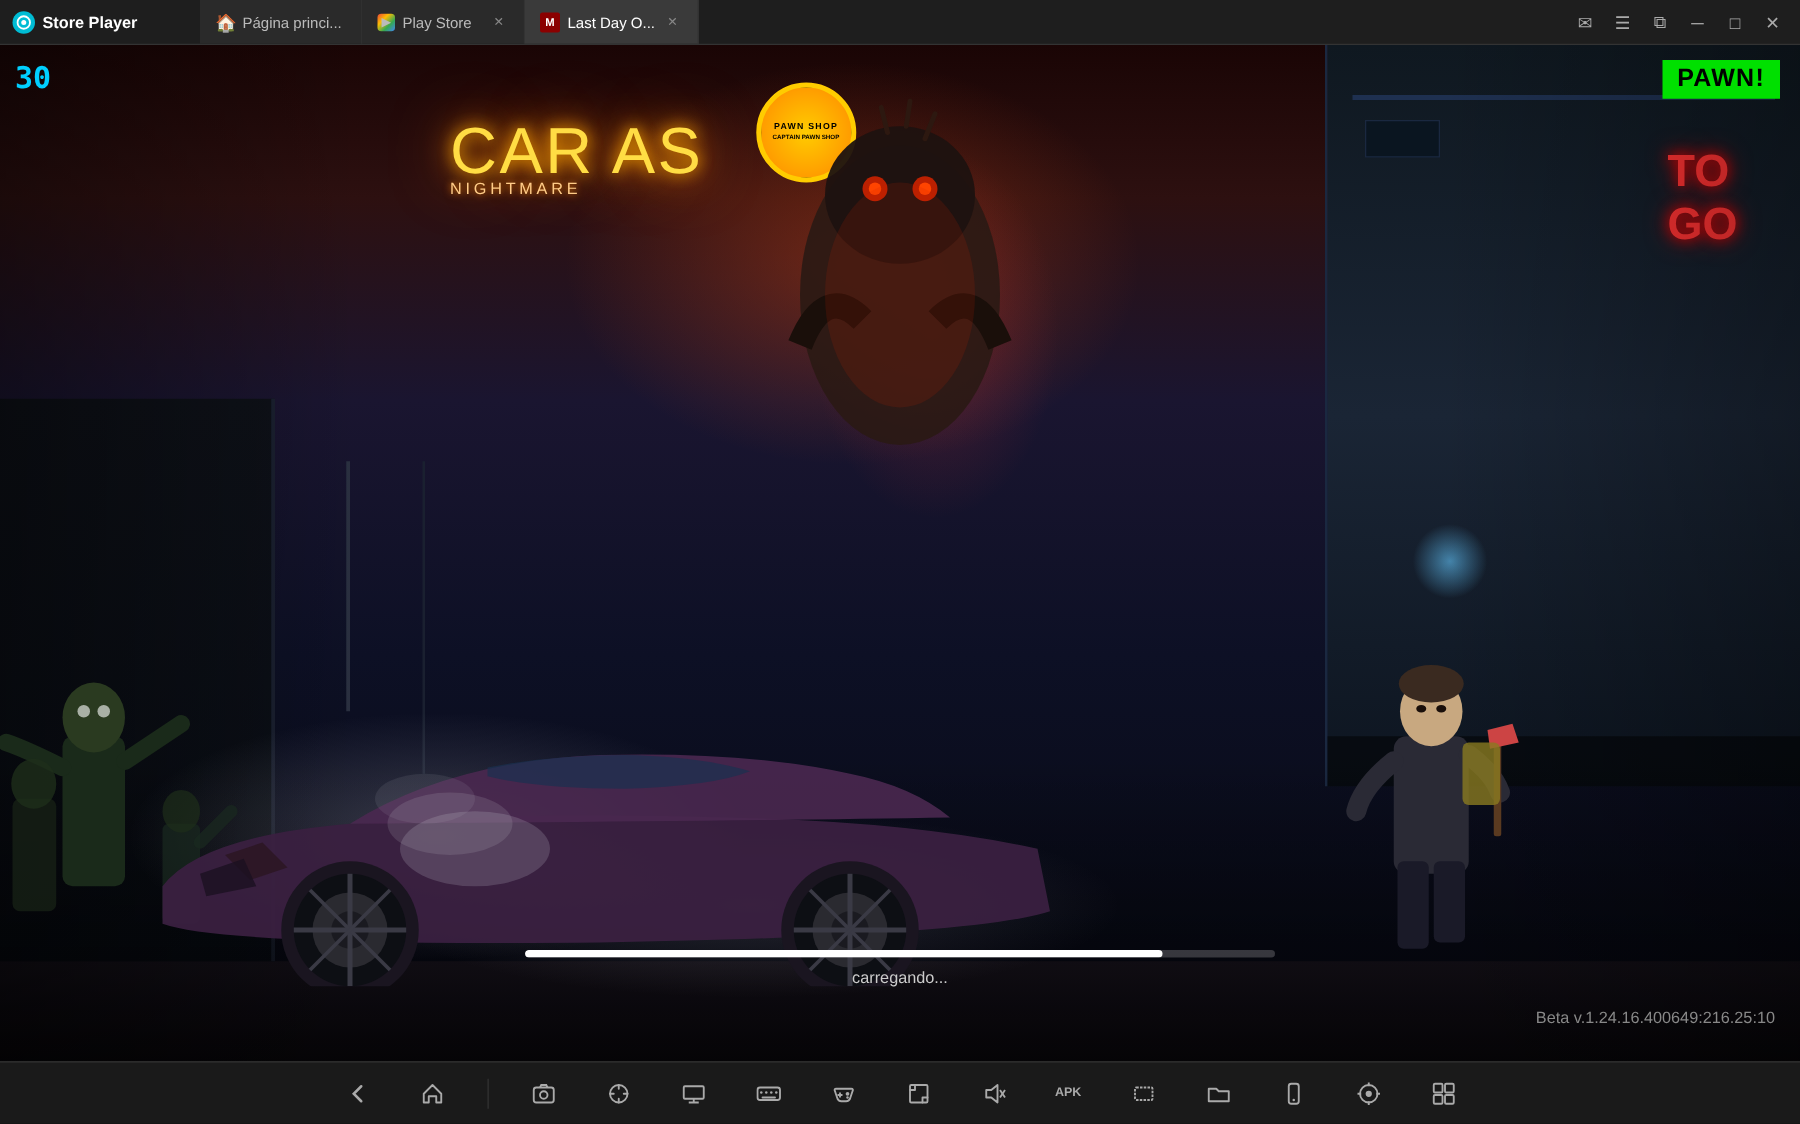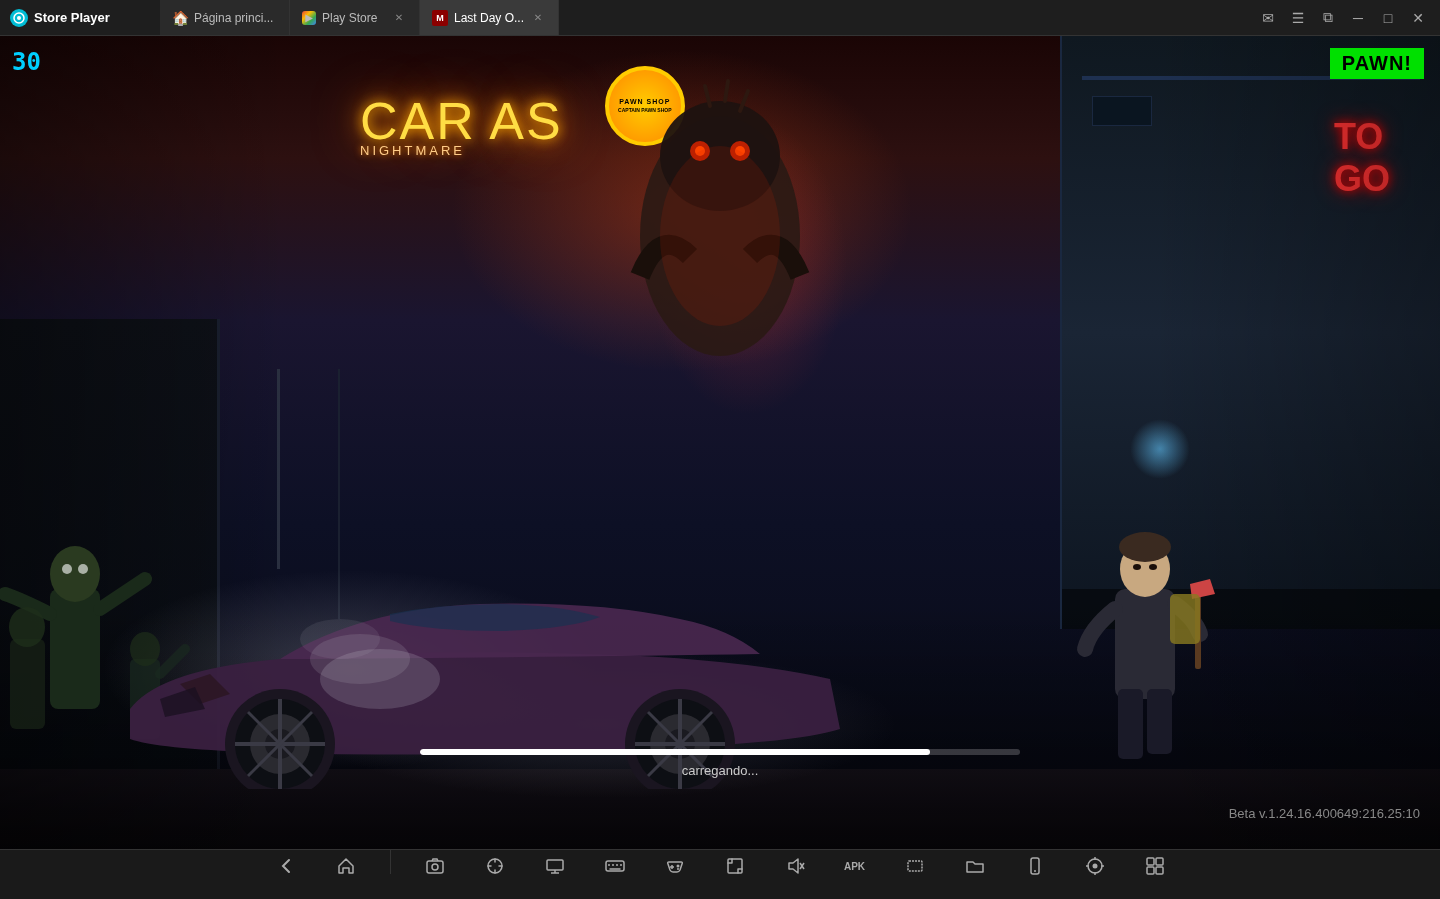--- a/index.html
+++ b/index.html
@@ -156,21 +156,21 @@
       color: #00cfff;
       font-size: 24px;
       font-weight: 700;
       z-index: 10;
       font-family: monospace;
     }
 
     
     .loading-container {
       position: absolute;
-      bottom: 71px;
+      bottom: 60px;
       left: 50%;
       transform: translateX(-50%);
       width: 600px;
       z-index: 10;
     }
     .loading-bar-bg {
       width: 100%;
       height: 6px;
       background: rgba(255,255,255,0.2);
       border-radius: 3px;
@@ -199,21 +199,21 @@
       z-index: 10;
     }
 
     
     #bottom-toolbar {
       width: 100%;
       height: 50px;
       background: #1a1a1a;
       border-top: 1px solid #333;
       display: flex;
-      align-items: flex-start;
+      align-items: center;
       justify-content: center;
       gap: 28px;
       position: relative;
       z-index: 100;
     }
 
     .toolbar-btn {
       width: 32px;
       height: 32px;
       display: flex;

